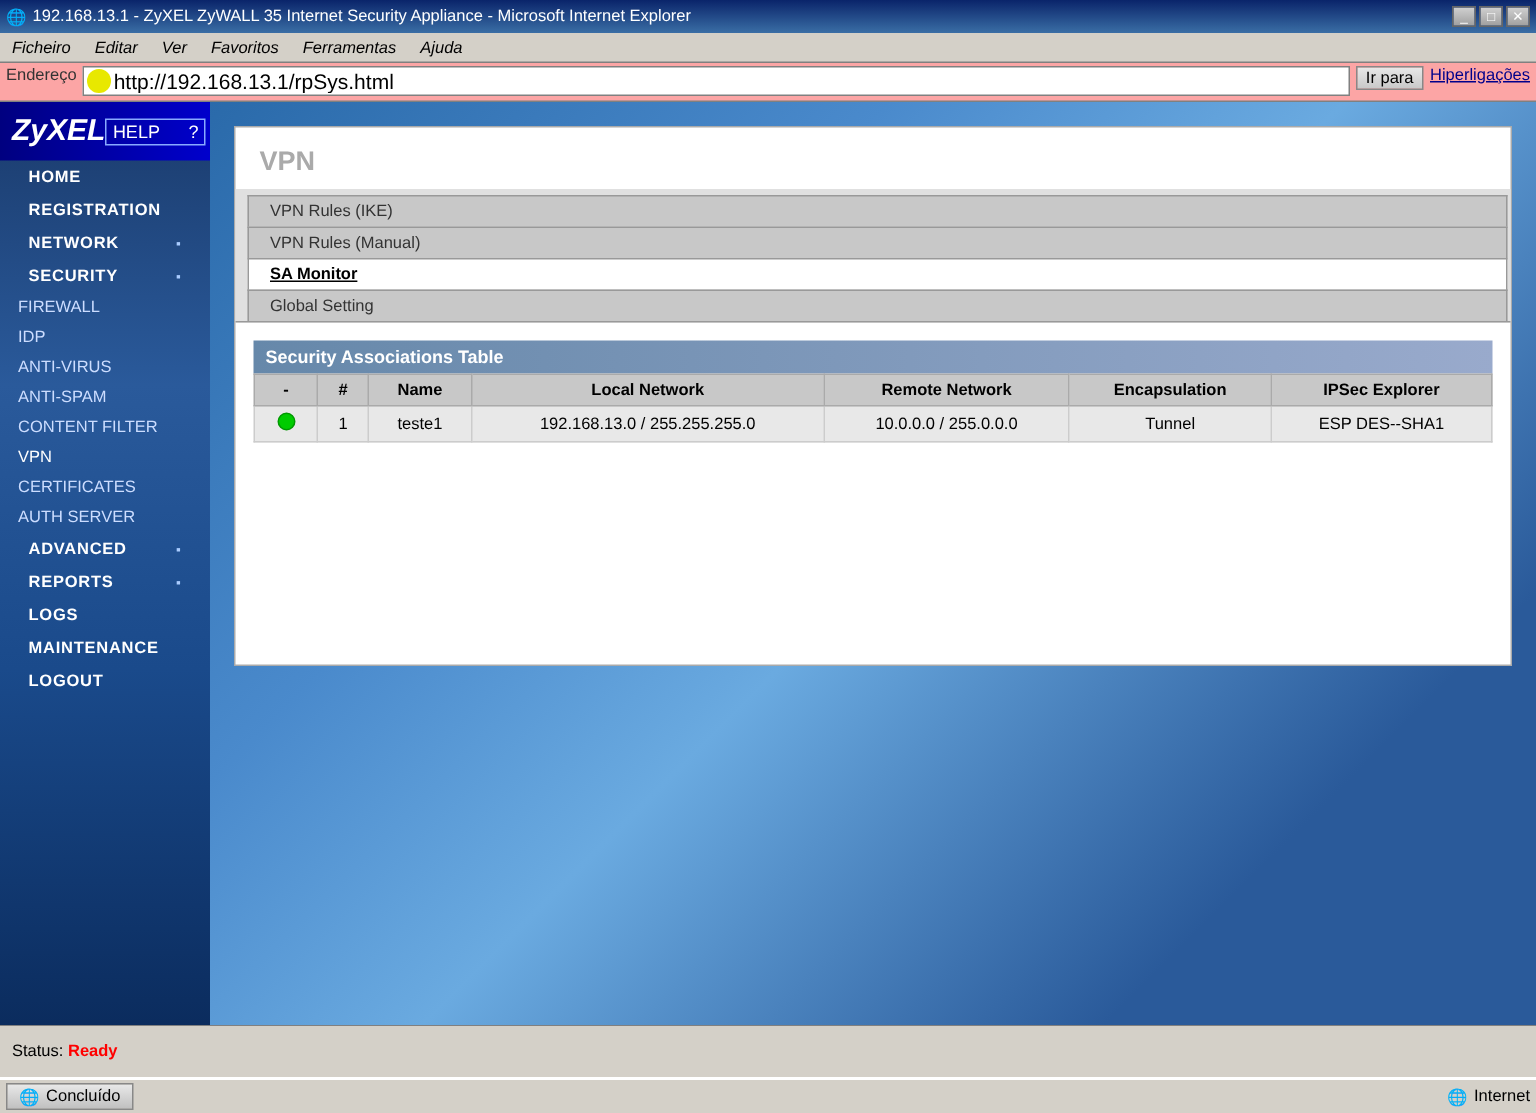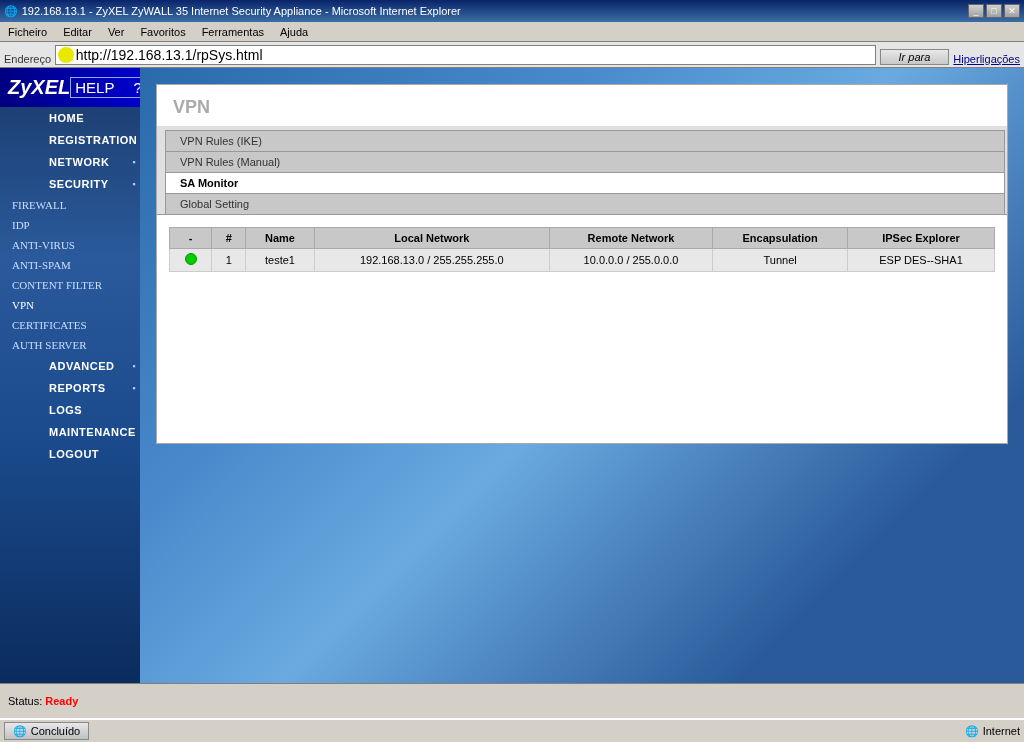--- a/index.html
+++ b/index.html
@@ -31,28 +31,28 @@
     .menu-bar {
       background: #d4d0c8;
       height: 20px;
       display: flex;
       align-items: center;
       padding: 0 4px;
       gap: 8px;
       border-bottom: 1px solid #808080;
       font-size: 11px;
     }
-    .menu-item { cursor: pointer; padding: 2px 4px; }
+    .menu-item { cursor: pointer; padding: 2px 4px; font-style: italic; }
 
     
     .address-bar {
-      background: #e5e5e5;
+      background: #fca5a5;
       height: 26px;
       display: flex;
-      align-items: flex-end;
+      align-items: flex-start;
       padding: 2px 4px;
       gap: 4px;
       border-bottom: 1px solid #808080;
       font-size: 11px;
     }
     .address-label { color: #333; }
     .address-input-wrap {
       display: flex; align-items: center;
       background: white;
       border: 1px solid #808080;
@@ -60,24 +60,23 @@
       height: 20px;
       padding: 0 2px;
     }
     .address-icon { width: 16px; height: 16px; background: #e8e800; border-radius: 50%; margin-right: 2px; }
     .address-input {
       border: none; outline: none; font-size: 14px; width: 100%;
     }
     .address-go-btn {
       background: linear-gradient(to bottom, #e8e8e8, #c8c8c8);
       border: 1px solid #888;
-      padding: 1px 18px;
-      cursor: pointer;
-      font-size: 11px;
-      font-style: italic;
+      padding: 1px 6px;
+      cursor: pointer;
+      font-size: 11px;
     }
     .address-links { font-size: 11px; color: #00008b; text-decoration: underline; cursor: pointer; }
 
     
     .main-layout {
       display: flex;
       height: calc(742px - 22px - 20px - 26px - 20px - 24px);
     }
 
     
@@ -98,49 +97,47 @@
       color: white;
       font-size: 20px;
       font-weight: bold;
       font-style: italic;
       font-family: Arial, sans-serif;
     }
     .help-btn {
       background: transparent;
       border: 1px solid #88aaff;
       color: white;
-      font-size: 15px;
+      font-size: 12px;
       padding: 1px 4px;
       cursor: pointer;
       display: flex;
       align-items: center;
       gap: 19px;
       justify-content: center;
     }
 
     .nav-item {
       color: white;
-      padding: 5px 4px;
+      padding: 5px 19px;
       font-size: 11px;
       font-weight: bold;
       cursor: pointer;
       display: flex;
       align-items: center;
       justify-content: space-between;
       text-transform: uppercase;
       letter-spacing: 0.5px;
-      margin-left: 45px;
     }
     .nav-sub-item {
       color: #ccddff;
       padding: 4px 12px;
       font-size: 11px;
       cursor: pointer;
       text-transform: uppercase;
-      font-family: Liberation Serif, serif;
     }
     .nav-sub-item.active { color: white; }
 
     .expand-icon { font-size: 9px; color: #aaccff; }
 
     
     .content-area {
       flex: 1;
       background: linear-gradient(135deg, #2a6aaa 0%, #4a8acc 30%, #6aaae0 50%, #2a5a9a 80%);
       padding: 16px;
@@ -178,20 +175,21 @@
       font-size: 11px;
       margin-right: 2px;
       color: #333;
     }
     .tab.active {
       background: white;
       border-bottom: 1px solid white;
       margin-bottom: -1px;
       color: #000;
       font-weight: bold;
+      text-decoration: underline;
     }
 
     
     .table-section {
       padding: 12px;
     }
     .section-header {
       background: linear-gradient(to right, #6688aa, #99aacc);
       color: white;
       font-weight: bold;
@@ -381,20 +379,21 @@
       <div class="page-title">VPN</div>
 
       <div class="tabs">
         <div class="tab">VPN Rules (IKE)</div>
         <div class="tab">VPN Rules (Manual)</div>
         <div class="tab active">SA Monitor</div>
         <div class="tab">Global Setting</div>
       </div>
 
       <div class="table-section">
+        <div class="section-header">Security Associations Table</div>
         <table class="sa-table">
           <thead>
             <tr>
               <th>-</th>
               <th>#</th>
               <th>Name</th>
               <th>Local Network</th>
               <th>Remote Network</th>
               <th>Encapsulation</th>
               <th>IPSec Explorer</th>

